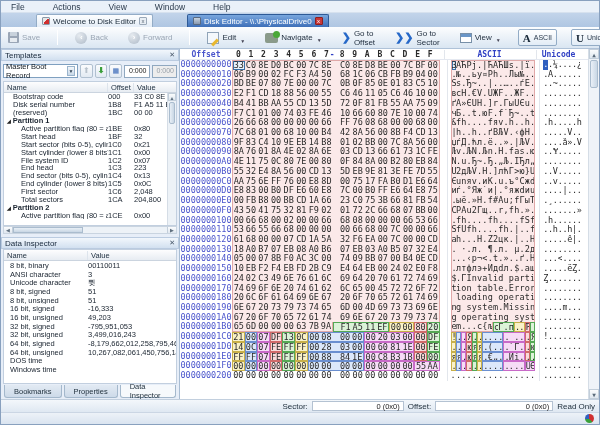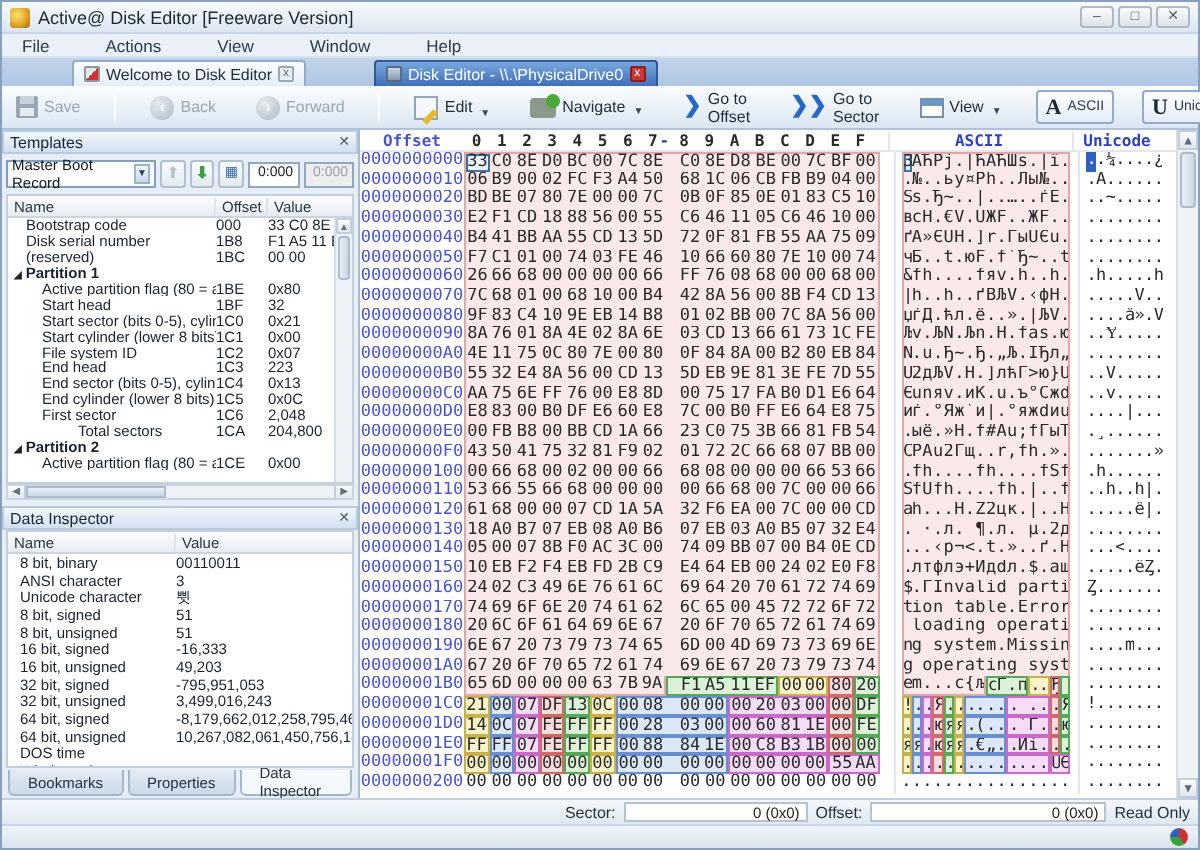--- a/index.html
+++ b/index.html
@@ -170,29 +170,20 @@
   .bottombar { height:12px; flex:0 0 12px; display:flex; align-items:center; padding:0 5px;
                background:linear-gradient(#EDF2F8,#DAE4F0); border-top:1px solid #CBD6E4; }
   .logo-ball { margin-left:auto; width:9px; height:9px; border-radius:50%;
                background:conic-gradient(#D03030 0 40%, #3AA03A 40% 75%, #3060C0 75% 100%); }
 </style>
 </head>
 <body>
 
 <div class="win">
 
-  <div class="titlebar">
-    <span class="appicon"></span>
-    <span>Active@ Disk Editor [Freeware Version]</span>
-    <span class="winbtns">
-      <span class="wbtn">–</span>
-      <span class="wbtn">□</span>
-      <span class="wbtn">✕</span>
-    </span>
-  </div>
 
   <div class="menubar">
     <span class="menu-item">File</span>
     <span class="menu-item">Actions</span>
     <span class="menu-item">View</span>
     <span class="menu-item">Window</span>
     <span class="menu-item">Help</span>
   </div>
 
   <div class="tabrow">
@@ -343,21 +334,21 @@
               <span class="c-name" style="padding-left: 17px;">End cylinder (lower 8 bits)</span>
               <span class="c-off">1C5</span>
               <span class="c-val">0x0C</span>
             </div>
             <div class="trow">
               <span class="c-name" style="padding-left: 17px;">First sector</span>
               <span class="c-off">1C6</span>
               <span class="c-val">2,048</span>
             </div>
             <div class="trow">
-              <span class="c-name" style="padding-left: 35px;">Total sectors</span>
+              <span class="c-name" style="padding-left: 17px;">Total sectors</span>
               <span class="c-off">1CA</span>
               <span class="c-val">204,800</span>
             </div>
             <div class="trow group">
               <span class="c-name" style="padding-left: 3px;"><span class="tri">◢</span>Partition 2</span>
               <span class="c-off"></span>
               <span class="c-val"></span>
             </div>
             <div class="trow">
               <span class="c-name" style="padding-left: 17px;">Active partition flag (80 = a...</span>

